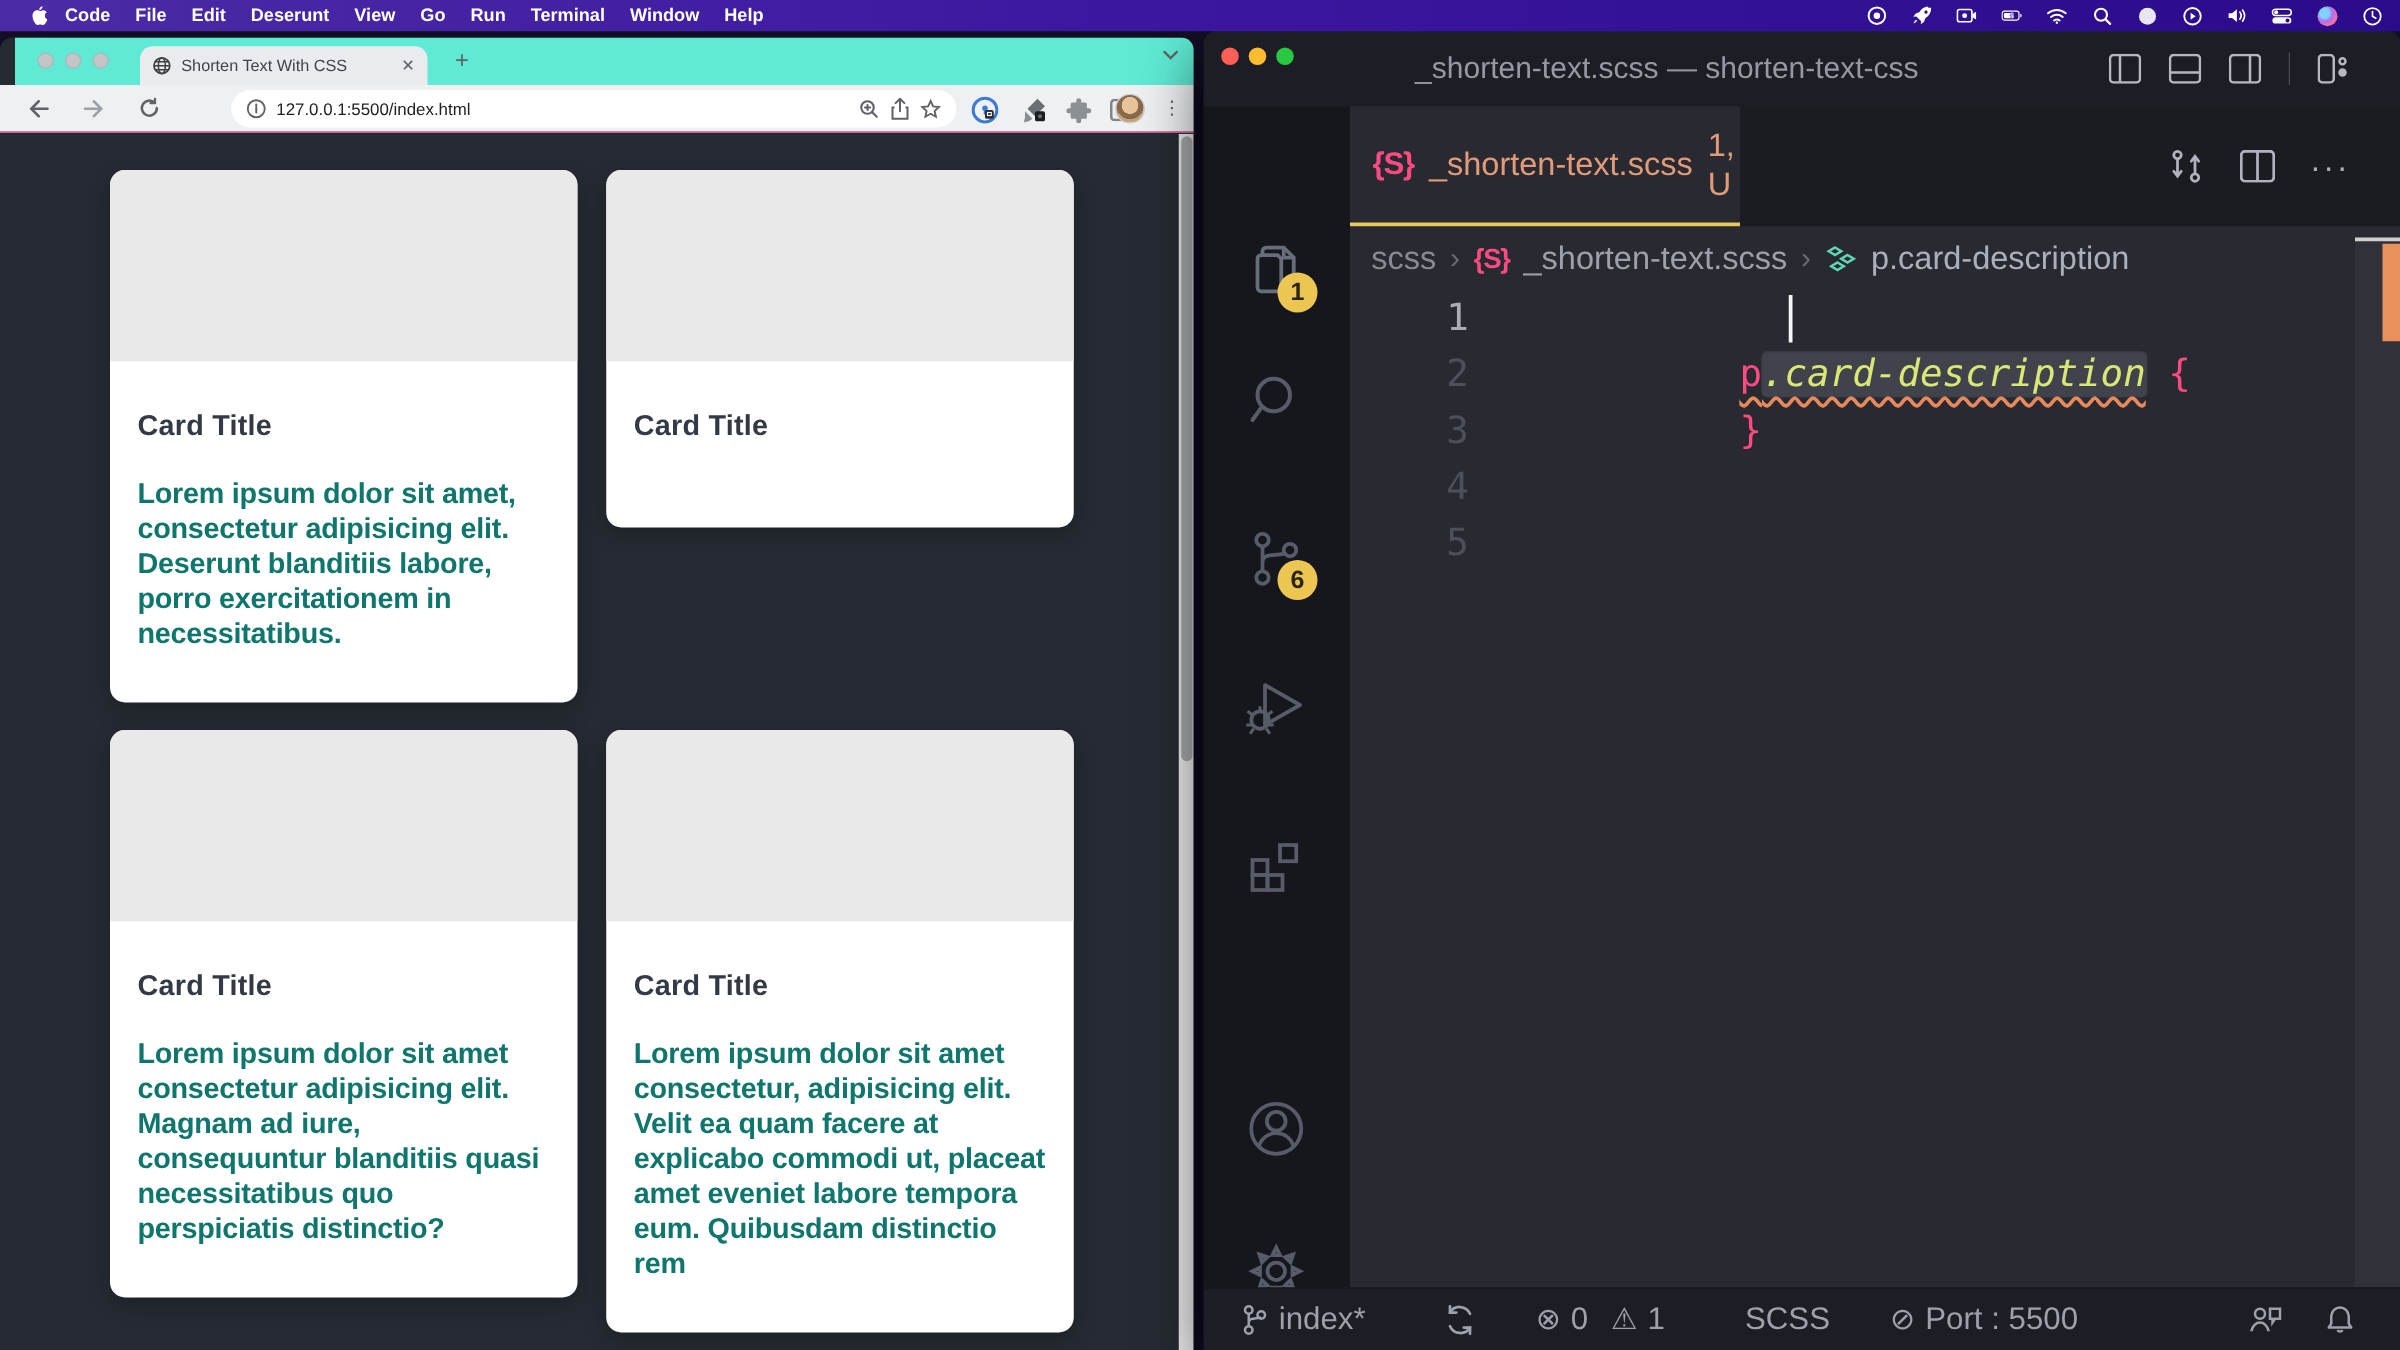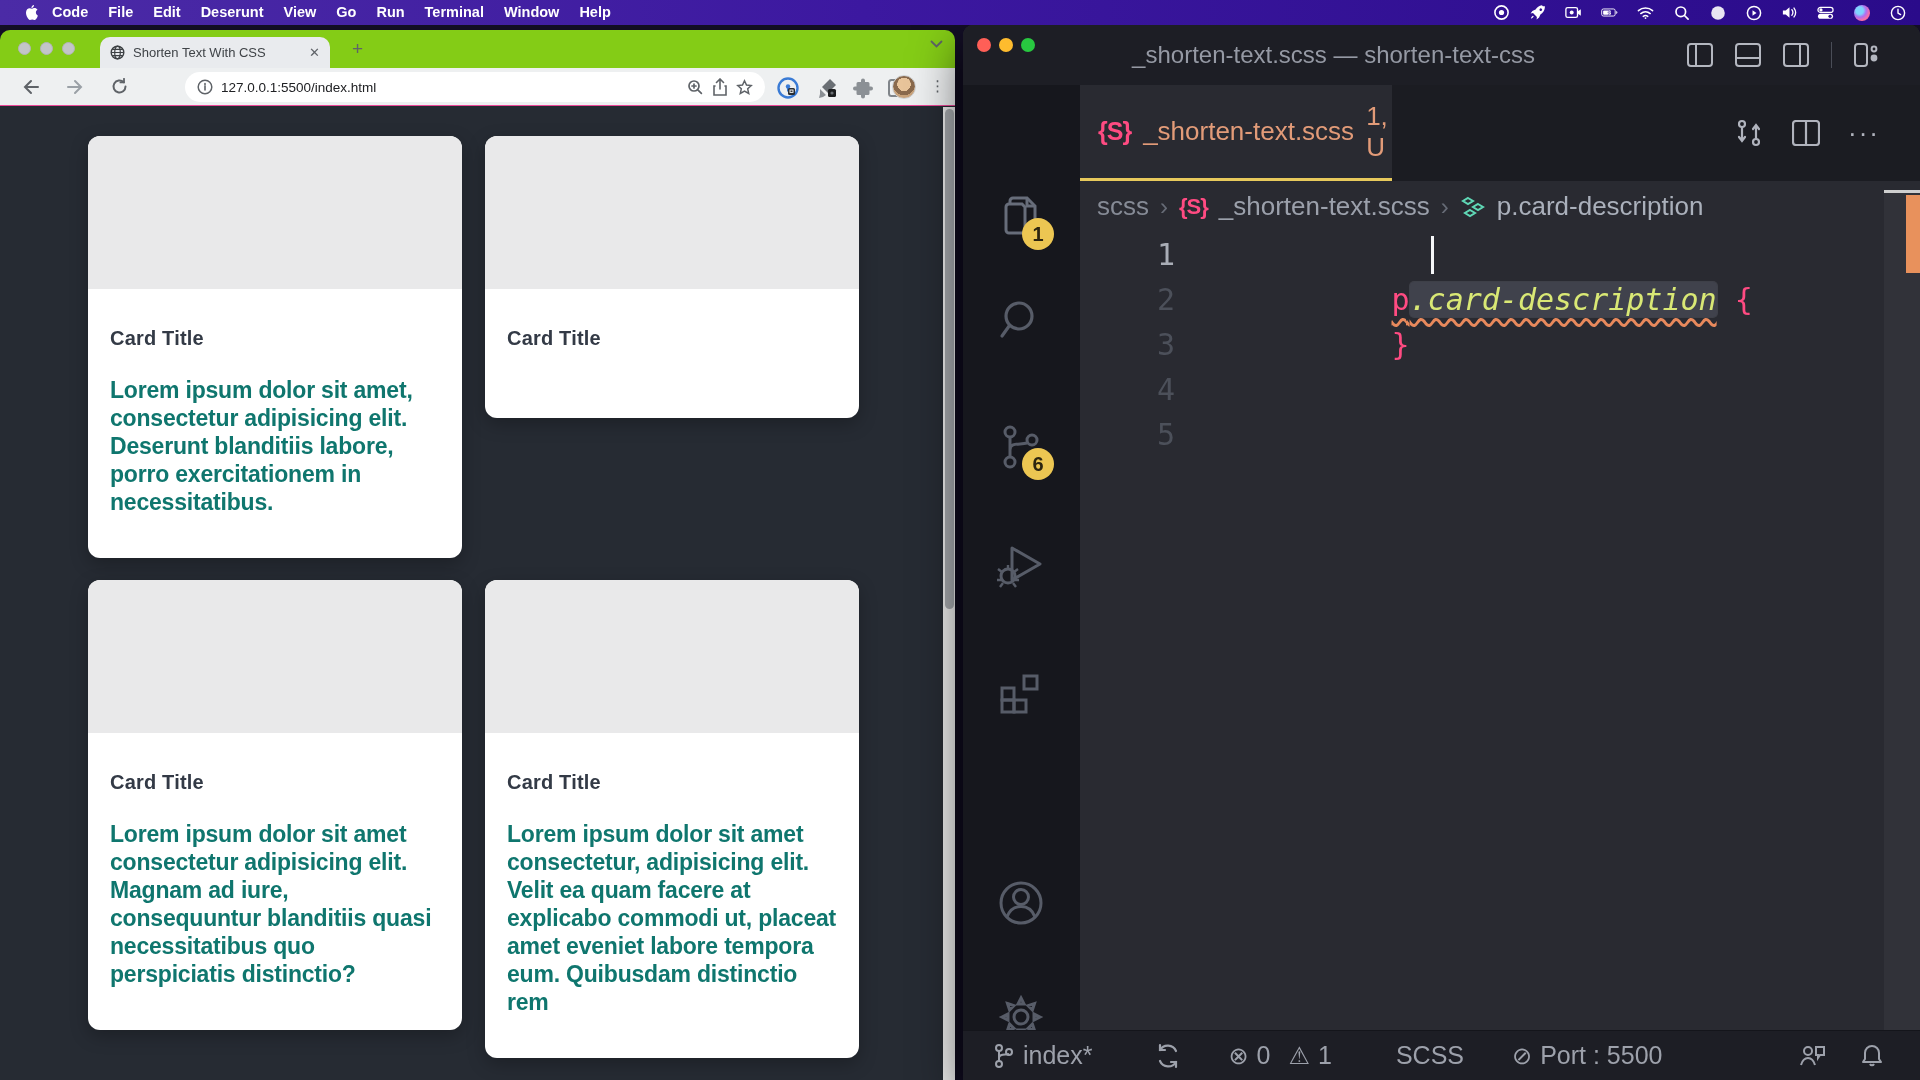--- a/index.html
+++ b/index.html
@@ -4,32 +4,32 @@
 <style>
   * { margin:0; padding:0; box-sizing:border-box; }
   html,body { width:1920px; height:1080px; overflow:hidden; font-family:"Liberation Sans", sans-serif; }
   body { background:#151029; position:relative; }
   svg { display:block; }
 
   
   .menubar { position:absolute; left:0; top:0; width:1920px; height:25px;
     background:linear-gradient(90deg,#4b2ba6 0%,#3c18a0 45%,#2a0b8a 100%);
     display:flex; align-items:center; color:#fff; font-size:14.5px; z-index:50; }
-  .mb-left { display:flex; padding-left:16px; }
+  .mb-left { display:flex; align-items:center; padding-left:16px; }
   .mb-apple { width:30px; display:flex; justify-content:center; }
   .mb-app { font-weight:bold; margin:0 10px 0 6px; }
   .mb-item { padding:0 10px; }
   .mb-right { margin-left:auto; display:flex; align-items:center; gap:19px; padding-right:14px; }
   .mb-ico { width:17px; height:17px; display:flex; align-items:center; justify-content:center; }
 
   
   .chrome { position:absolute; left:0; top:30px; width:955px; height:1050px;
     border-radius:10px 10px 0 0; overflow:hidden; background:#262b33;
     box-shadow:0 18px 50px rgba(0,0,0,.6); z-index:10; }
-  .c-tabstrip { position:relative; height:38px; background:#84cc16; }
+  .c-tabstrip { position:relative; height:38px; background:#5eead4;margin-left:12px; }
   .c-light { position:absolute; top:12px; width:13px; height:13px; border-radius:50%;
     background:#c3c5c8; border:1px solid #b2b4b7; }
   .c-tab { position:absolute; left:100px; top:7px; width:230px; height:31px;
     background:#e9ebee; border-radius:10px 10px 0 0; display:flex; align-items:center;
     padding:0 10px; gap:8px; }
   .c-tab-title { font-size:13px; color:#3f4347; white-space:nowrap; overflow:hidden; flex:1; }
   .c-tab-close { color:#5f6368; font-size:13px; }
   .c-newtab { position:absolute; left:352px; top:8px; font-size:19px; color:#5f6368; }
   .c-strip-chev { position:absolute; right:12px; top:10px; color:#5f6368; }
   .c-toolbar { position:relative; height:38px; background:#eef0f1; border-bottom:1px solid #ec4899;
@@ -46,21 +46,21 @@
 
   .c-content { position:absolute; left:0; top:77px; width:955px; height:973px; background:#262b33; overflow:hidden; }
   .c-scroll { position:absolute; right:0; top:0; width:12px; height:973px; background:#ececec; }
   .c-thumb { position:absolute; right:1px; top:2px; width:9px; height:500px; background:#a6a9ad; border-radius:5px; }
 
   .cards { position:absolute; left:88px; top:29px; width:772px;
     display:grid; grid-template-columns:374px 374px; column-gap:23px; row-gap:22px; align-items:start; }
   .card { background:#fff; border-radius:12px; overflow:hidden; box-shadow:0 6px 18px rgba(0,0,0,.25); }
   .card-img { height:153px; background:#e9e9ea; }
   .card-body { padding:38px 22px 42px; }
-  .card-title { font-size:20px; font-weight:bold; color:#333a46; margin-bottom:26px; letter-spacing:.2px; }
+  .card-title { font-size:23px; font-weight:bold; color:#333a46; margin-bottom:26px; letter-spacing:.2px; }
   .card-text { font-size:23px; line-height:28px; color:#0f766e; font-weight:bold; letter-spacing:-.2px; }
 
   
   .vsc { position:absolute; left:963px; top:25px; width:957px; height:1055px;
     border-radius:10px 10px 0 0; overflow:hidden; background:#292a31;
     box-shadow:0 18px 50px rgba(0,0,0,.65); z-index:20; color:#a2a6af; }
   .vs-titlebar { position:absolute; left:0; top:0; width:100%; height:60px; background:#1d1e25; }
   .vs-light { position:absolute; top:13px; width:14px; height:14px; border-radius:50%; }
   .vs-title { position:absolute; left:12px; top:0; width:100%; height:60px; display:flex;
     align-items:center; justify-content:center; font-size:24px; color:#9599a4;

